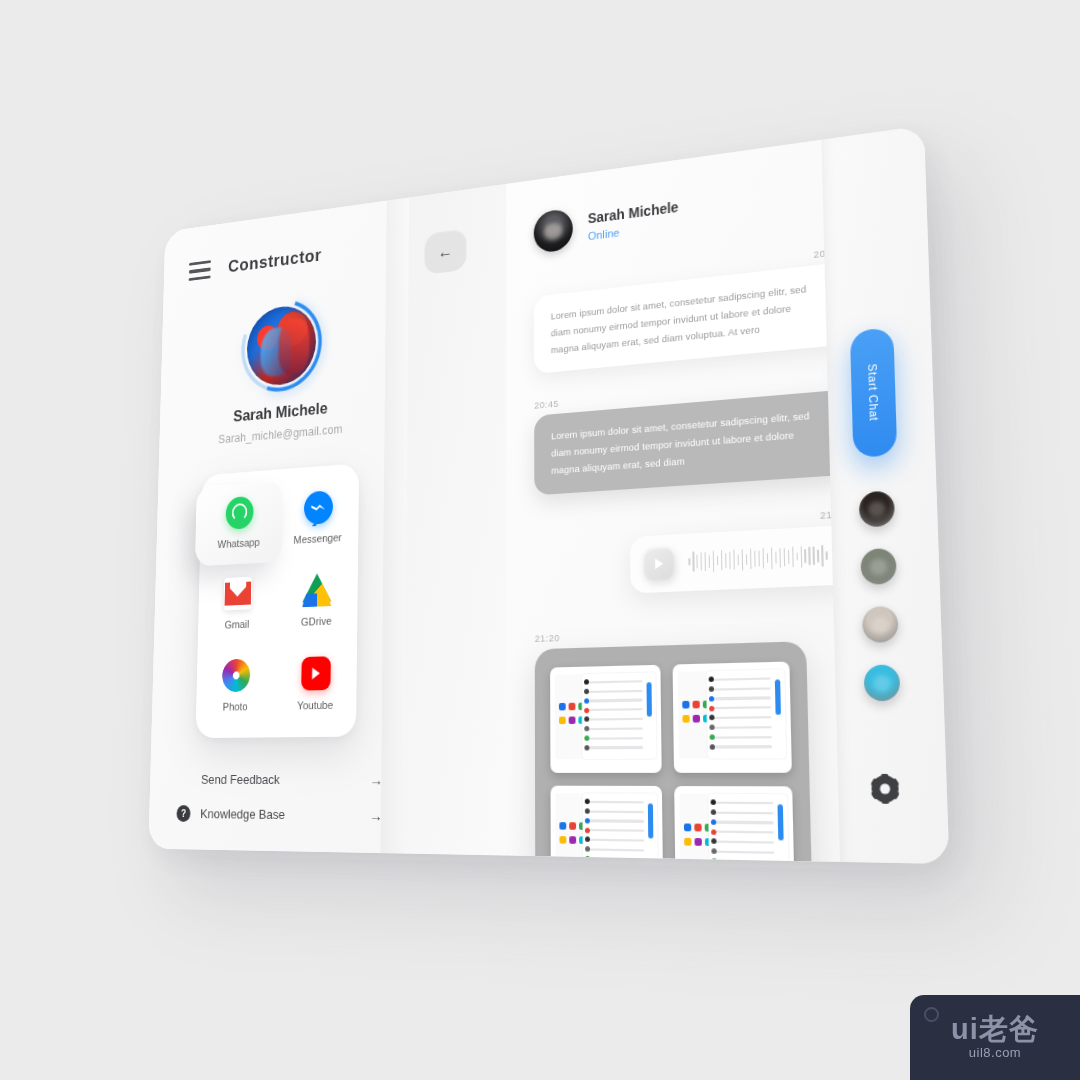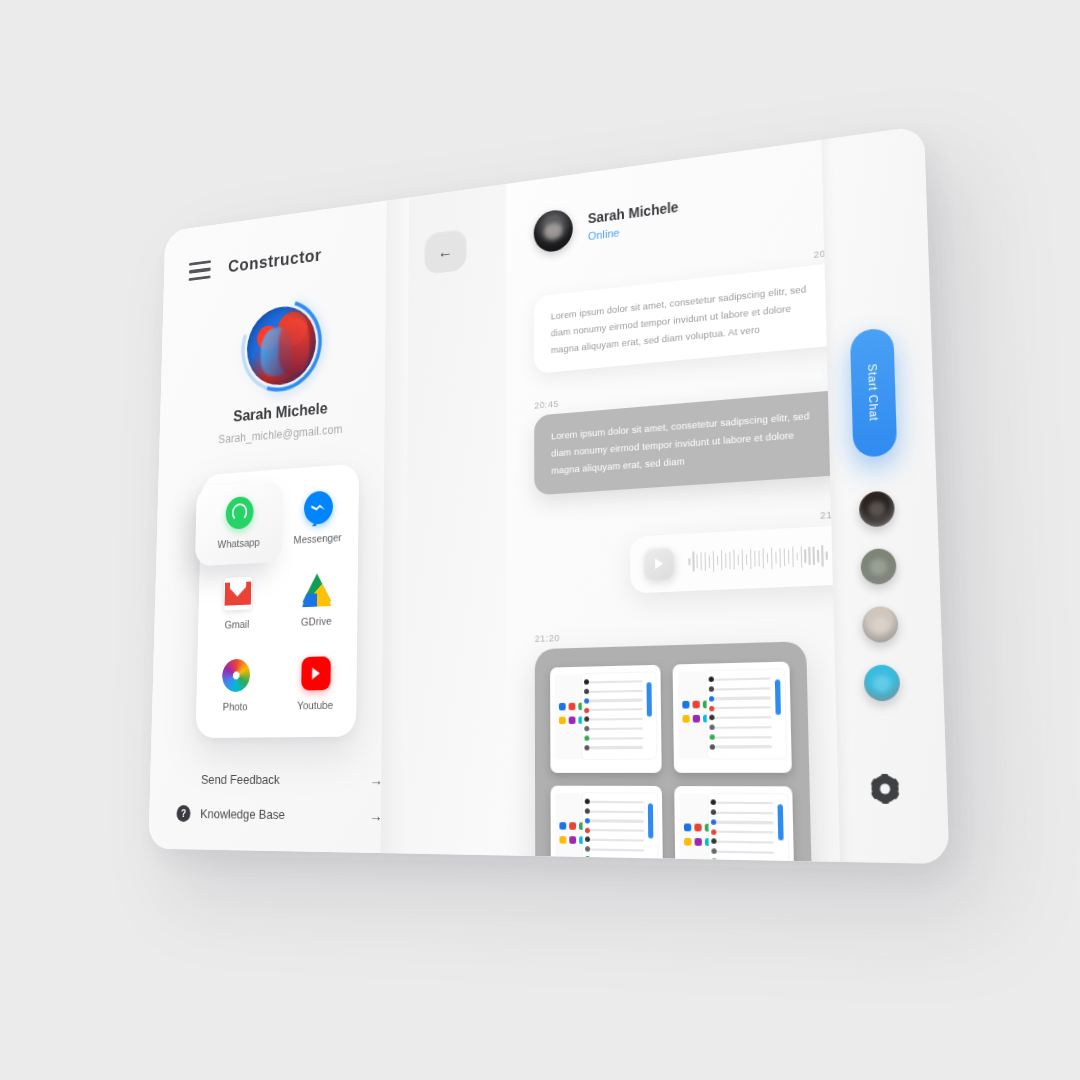--- a/index.html
+++ b/index.html
@@ -512,13 +512,18 @@
         <div class="gear">
             <i></i>
             <i></i>
             <i></i>
           </div>
       </div>
 
     </div>
   </div>
 
+  <div class="wm">
+    <span class="dot"></span>
+    <span class="big">ui老爸</span>
+    <span class="sub">uil8.com</span>
+  </div>
 </div>
 
 </body></html>

